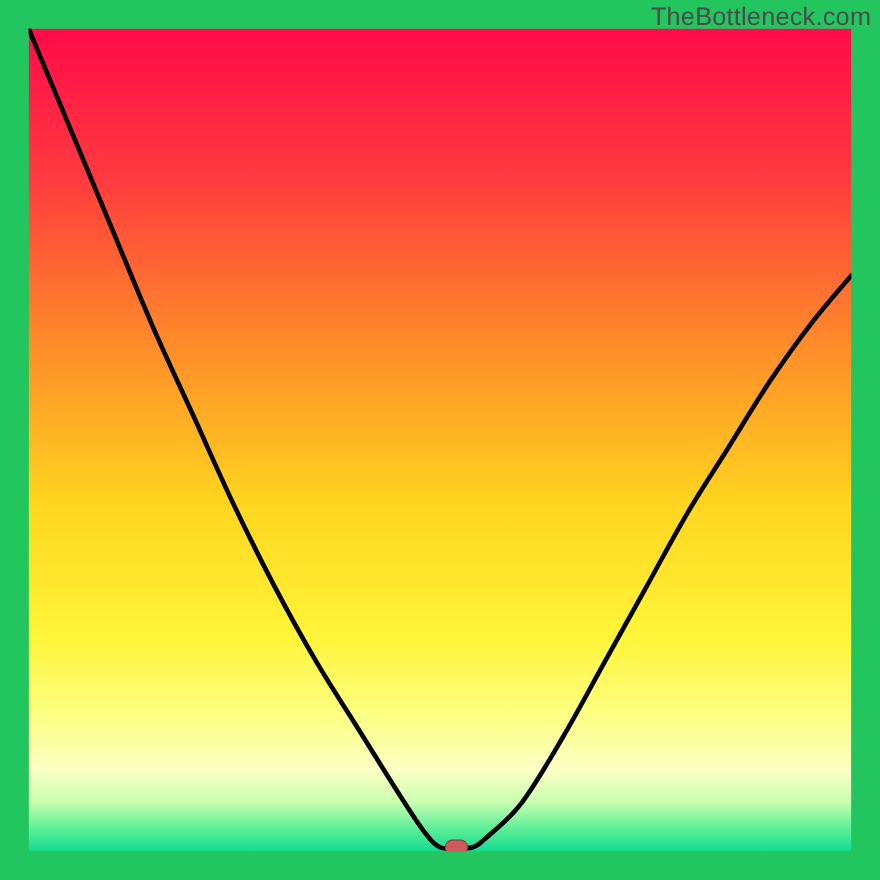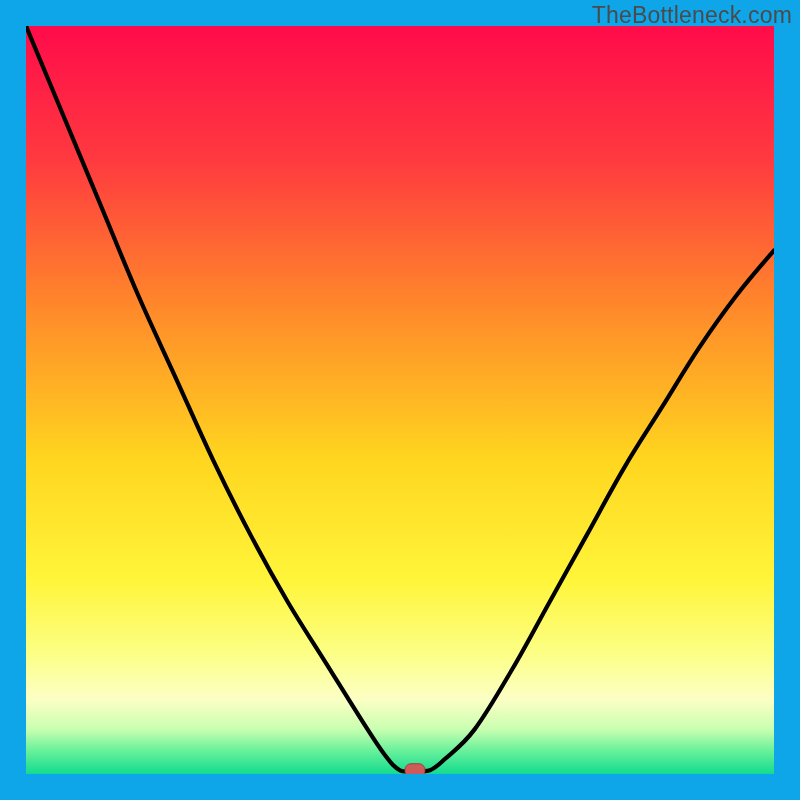--- a/index.html
+++ b/index.html
@@ -8,21 +8,21 @@
     width: 800px;
     height: 800px;
     overflow: hidden;
     font-family: Arial, Helvetica, sans-serif;
     background: #000;
   }
   .frame {
     position: relative;
     width: 800px;
     height: 800px;
-    background: #0ea5e9;
+    background: #22c55e;
   }
   .plot {
     position: absolute;
     left: 26px;
     top: 26px;
     width: 748px;
     height: 748px;
   }
   .watermark {
     position: absolute;

